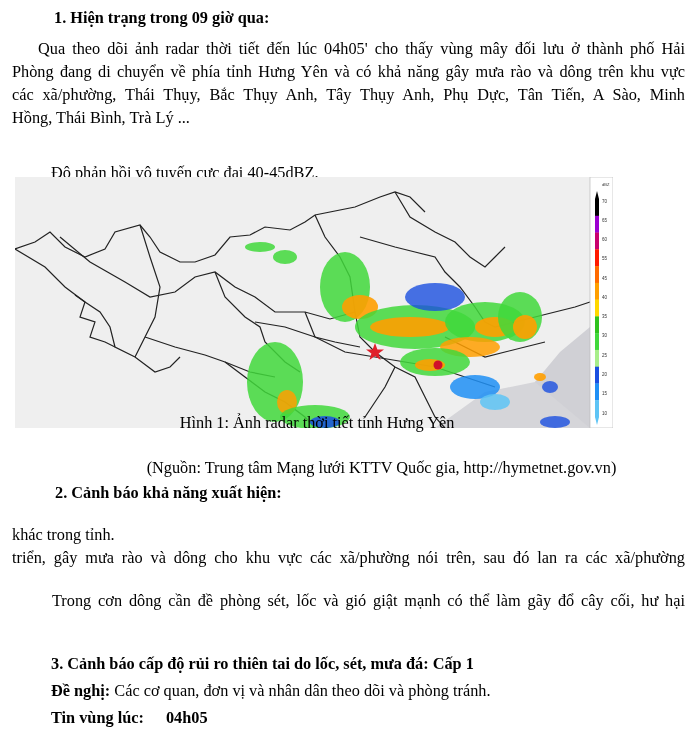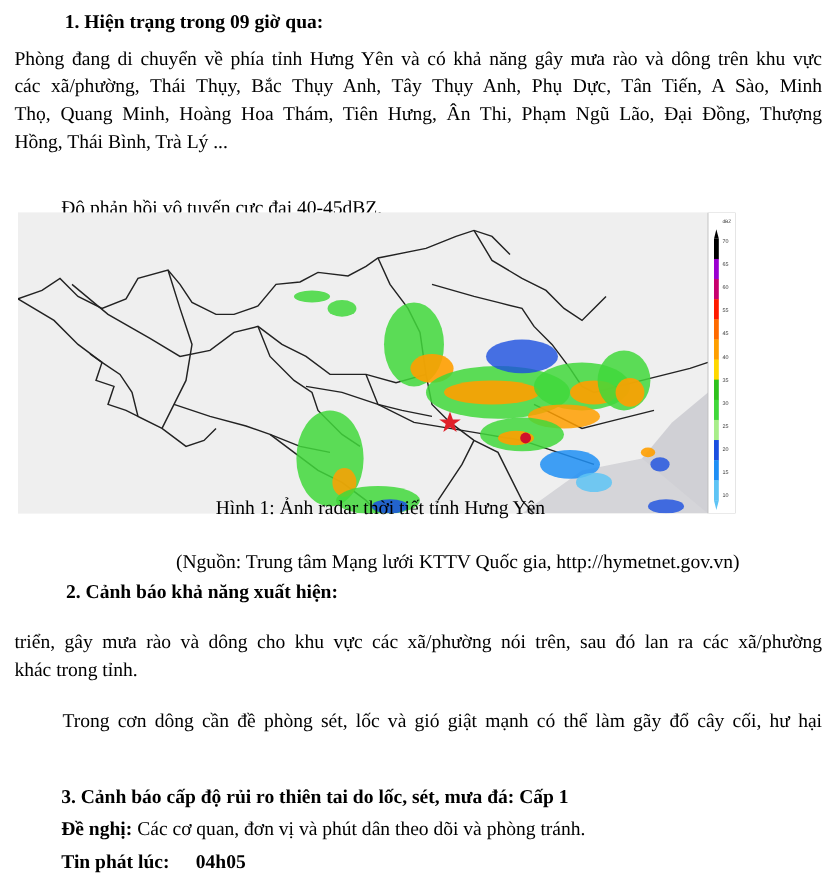--- a/index.html
+++ b/index.html
@@ -12,23 +12,23 @@
   .center { text-align:center; }
   #radar { position:absolute; left:15px; top:177px; width:598px; height:251px; background:#efefef; overflow:hidden; }
   #radar svg { position:absolute; left:0; top:0; }
 </style>
 </head>
 <body>
 
 <div class="abs heading" style="left:54px; top:8px;">1. Hiện trạng trong 09 giờ qua:</div>
 
 <div class="para" style="top:37px;">
+  <div style="text-align:justify; text-align-last:justify; text-indent:26px;">Qua theo dõi ảnh radar thời tiết đến lúc 04h05' cho thấy vùng mây đối lưu ở thành phố Hải</div>
   <div style="text-align-last:justify;">Phòng đang di chuyển về phía tỉnh Hưng Yên và có khả năng gây mưa rào và dông trên khu vực</div>
   <div style="text-align-last:justify;">các xã/phường, Thái Thụy, Bắc Thụy Anh, Tây Thụy Anh, Phụ Dực, Tân Tiến, A Sào, Minh</div>
-  <div style="text-align-last:justify;">Thọ, Quang Minh, Hoàng Hoa Thám, Tiên Hưng, Ân Thi, Phạm Ngũ Lão, Đại Đồng, Thượng</div>
   <div>Hồng, Thái Bình, Trà Lý ...</div>
 </div>
 
 <div class="abs" style="left:51px; top:151px;margin-top:12px;">Độ phản hồi vô tuyến cực đại 40-45dBZ.</div>
 
 <div id="radar">
   <svg width="598" height="251" viewBox="0 0 598 251">
 
     <path d="M420 251 L470 215 L520 205 L545 180 L575 160 L575 251 Z" fill="#d5d5d9"></path>
     <path d="M520 205 L545 175 L575 150 L575 251 Z" fill="#d0d0d5"></path>
@@ -116,26 +116,26 @@
       </g>
   </svg>
 </div>
 
 <div class="abs center" style="left:0; width:634px; top:413px;">Hình 1: Ảnh radar thời tiết tỉnh Hưng Yên</div>
 <div class="abs center" style="left:0; width:689px; top:458px;padding-left:37px;">(Nguồn: Trung tâm Mạng lưới KTTV Quốc gia, http://hymetnet.gov.vn)</div>
 
 <div class="abs heading" style="left:55px; top:483px;">2. Cảnh báo khả năng xuất hiện:</div>
 
 <div class="para" style="top:523px;">
+  <div>khác trong tỉnh.</div>
   <div style="text-align-last:justify;">triển, gây mưa rào và dông cho khu vực các xã/phường nói trên, sau đó lan ra các xã/phường</div>
-  <div>khác trong tỉnh.</div>
 </div>
 <div class="para" style="top:589px;">
   <div style="text-align-last:justify; text-indent:40px;">Trong cơn dông cần đề phòng sét, lốc và gió giật mạnh có thể làm gãy đổ cây cối, hư hại</div>
 </div>
 
 <div class="abs heading" style="left:51px; top:654px;">3. Cảnh báo cấp độ rủi ro thiên tai do lốc, sét, mưa đá: Cấp 1</div>
 <div class="abs" style="left:51px; top:681px;">
-  <span class="bold">Đề nghị:</span><span> Các cơ quan, đơn vị và phút dân theo dõi và phòng tránh.</span>
+  <span class="bold">Đề nghị:</span><span> Các cơ quan, đơn vị và nhân dân theo dõi và phòng tránh.</span>
 </div>
 <div class="abs" style="left:51px; top:708px;">
-  <span class="bold">Tin phát lúc:</span><span class="bold" style="margin-left:22px;">04h05</span>
+  <span class="bold">Tin vùng lúc:</span><span class="bold" style="margin-left:22px;">04h05</span>
 </div>
 
 </body></html>

